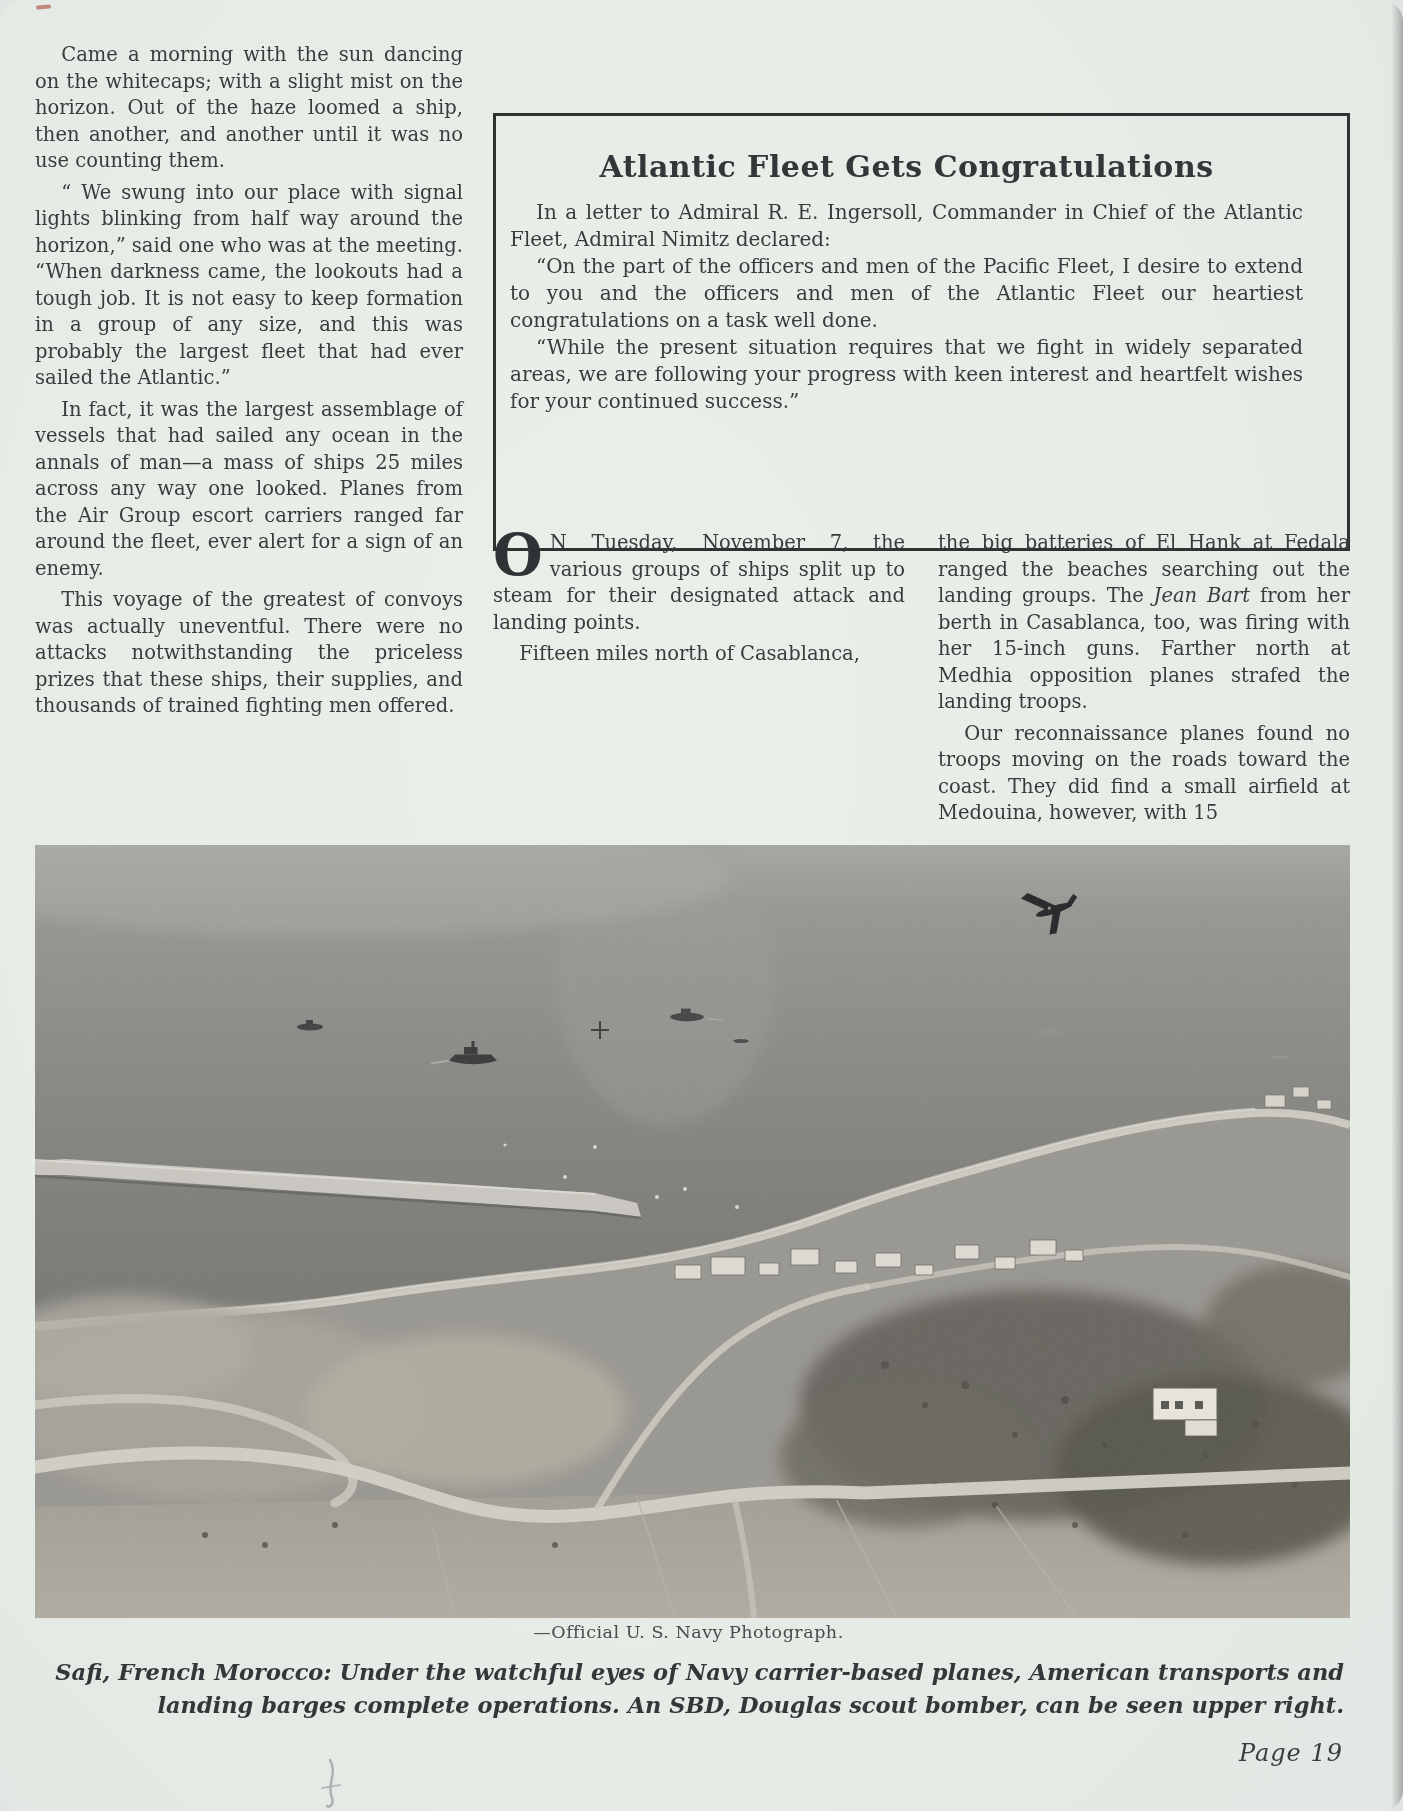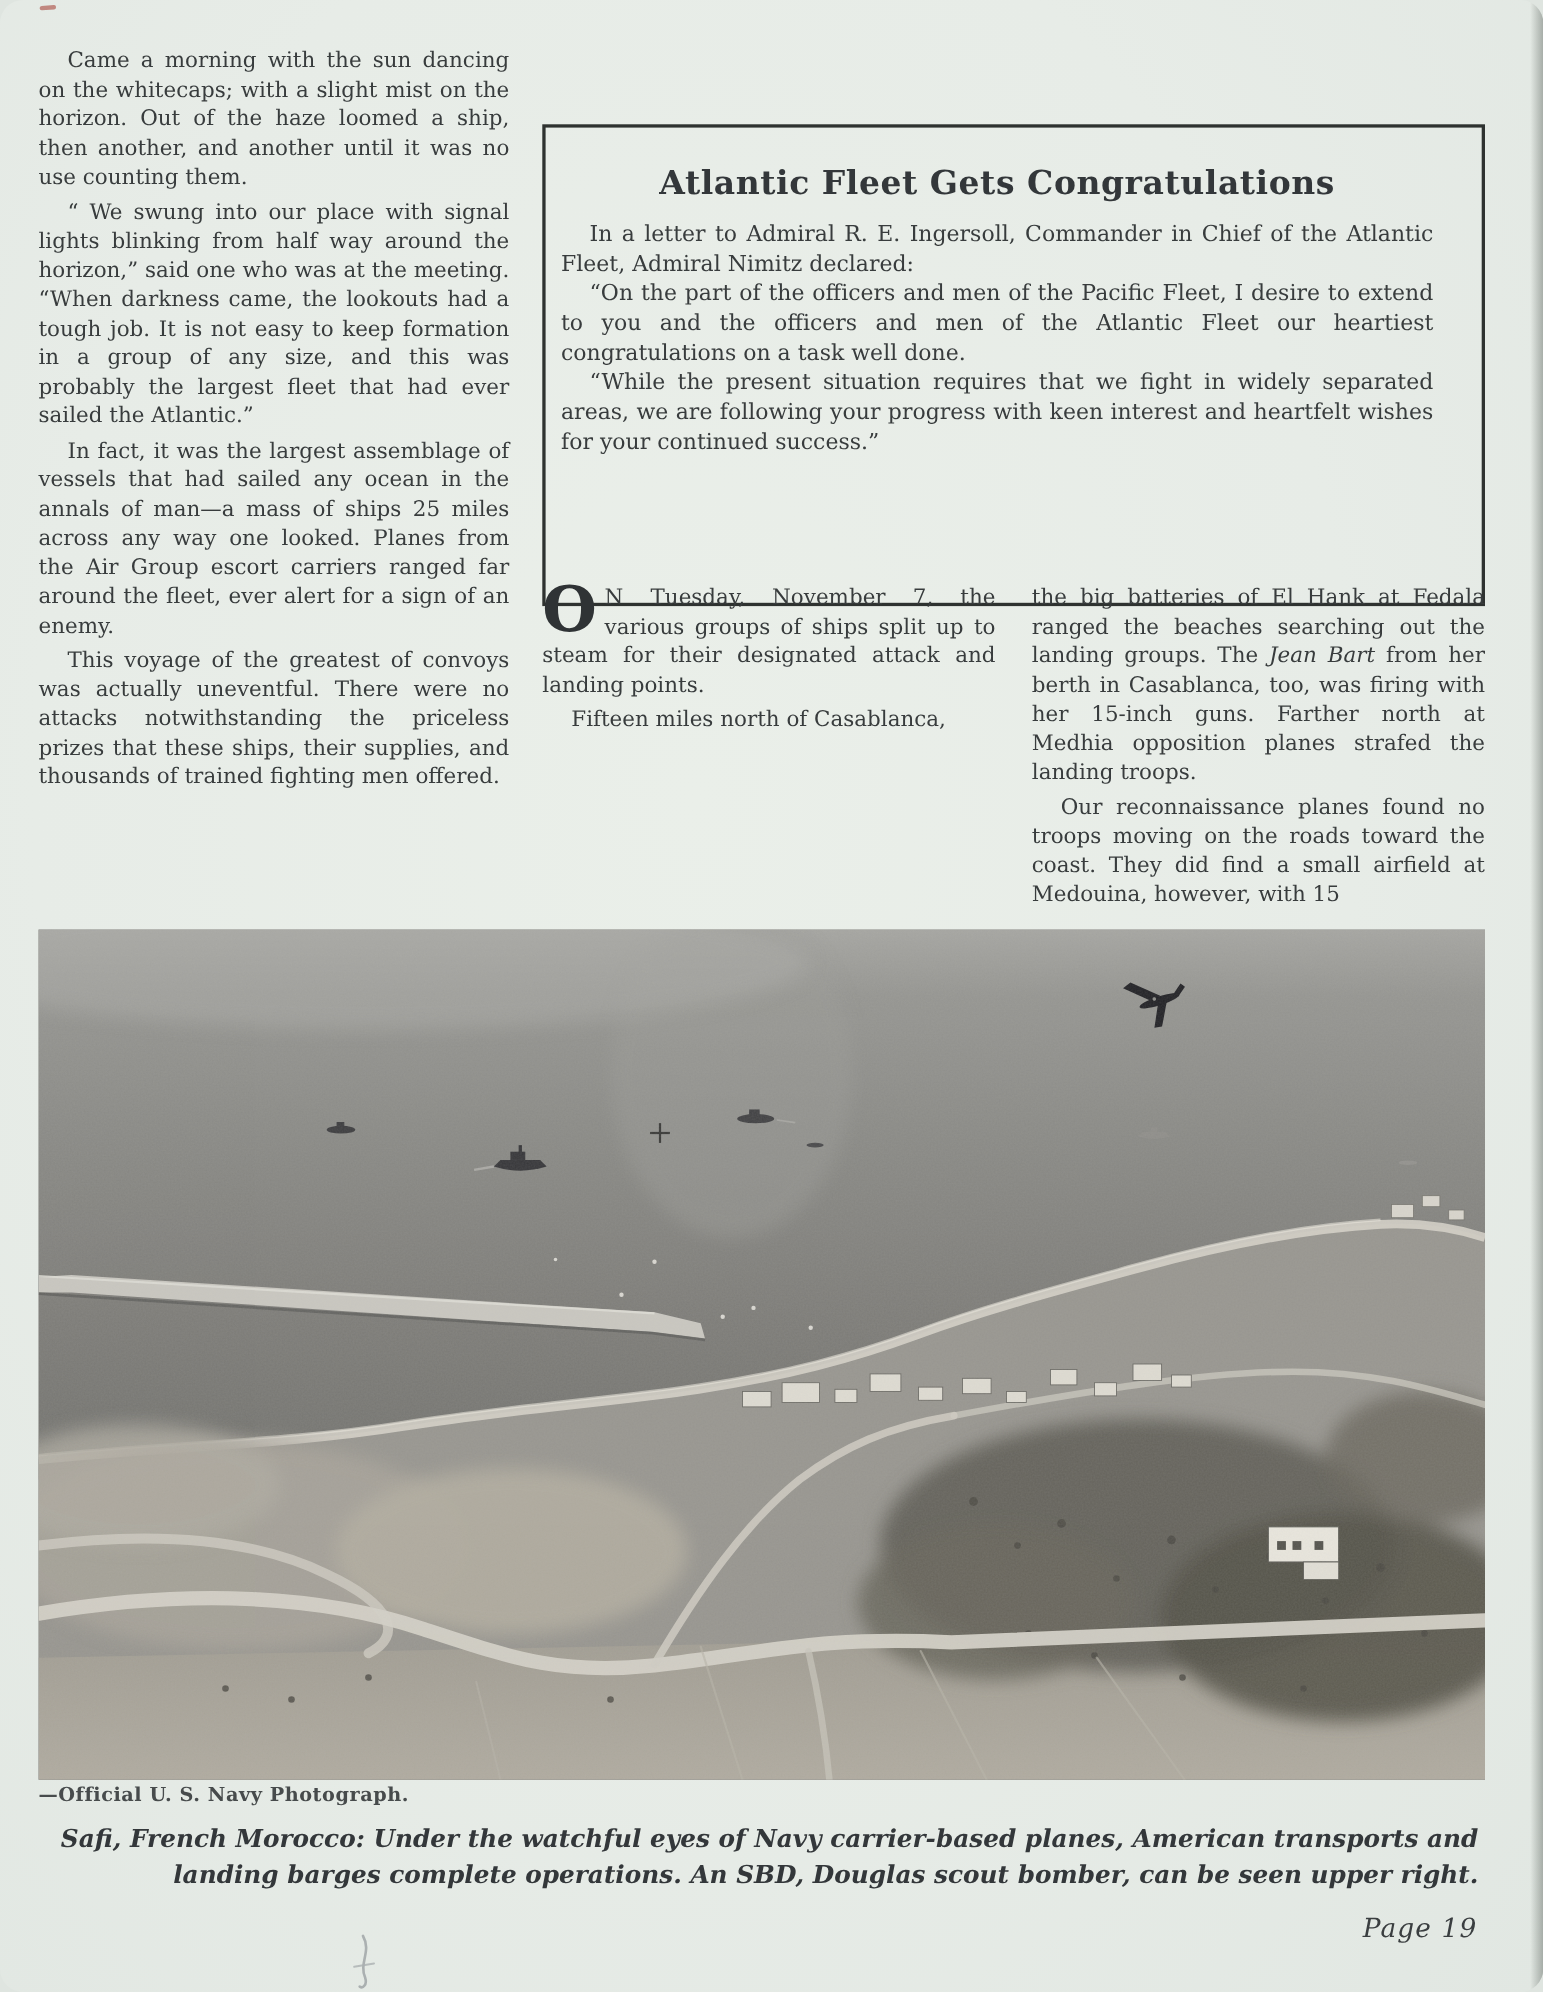--- a/index.html
+++ b/index.html
@@ -29,22 +29,22 @@
     float:left;font-size:57px;line-height:46px;padding:2px 7px 0 0;
     font-weight:bold;color:#2f3335;
   }
   .ital{font-style:italic;}
   #photo{
     position:absolute;left:35px;top:845px;width:1315px;height:773px;
     background:#8a8a86;overflow:hidden;
   }
   #photo svg{display:block;width:100%;height:100%;}
   #credit{
-    position:absolute;left:35px;top:1622px;width:1307px;text-align:left;
-    font-size:17.5px;letter-spacing:.5px;color:#474b4c;font-weight:bold;
+    position:absolute;left:35px;top:1622px;width:1307px;text-align:center;
+    font-size:17.5px;letter-spacing:.5px;color:#474b4c;
   }
   #caption{
     position:absolute;left:35px;top:1656px;width:1315px;text-align:right;
     font-size:22.5px;line-height:33px;font-style:italic;font-weight:bold;color:#33373a;
     padding:0 6px;box-sizing:border-box;
   }
   #page-number{
     position:absolute;top:1739px;left:35px;width:1308px;text-align:right;
     font-size:24px;font-style:italic;font-weight:normal;color:#3a3e40;letter-spacing:1px;
   }

